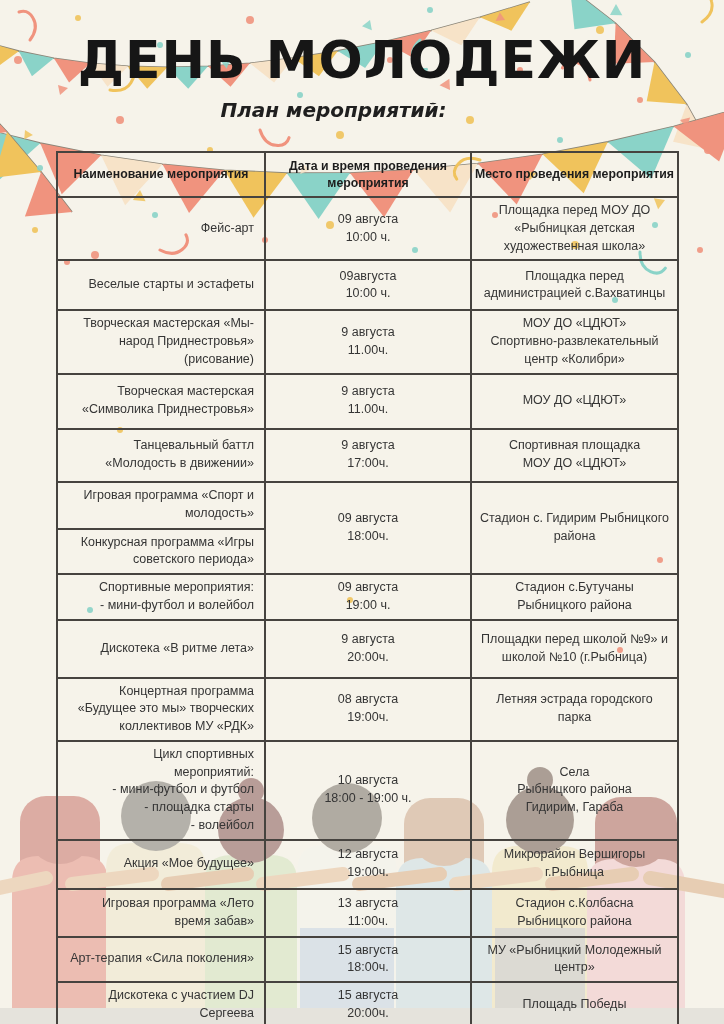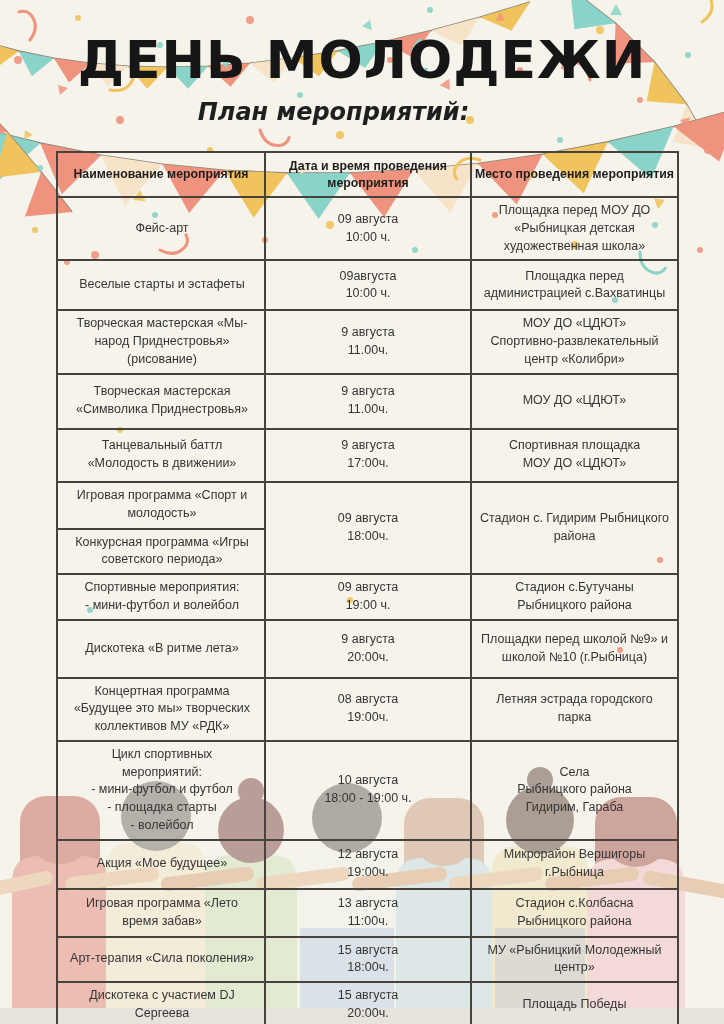--- a/index.html
+++ b/index.html
@@ -13,37 +13,37 @@
   h1.title{
     position:absolute;top:33px;left:0;width:724px;margin:0;
     text-align:center;
     font-family:"DejaVu Sans",sans-serif;font-weight:800;font-size:52px;
     letter-spacing:1px;color:#161616;line-height:1.05;
   }
   .subtitle{
     position:absolute;top:98px;left:0;width:667px;
     text-align:center;
     font-family:"DejaVu Sans",sans-serif;font-style:italic;font-weight:700;
-    font-size:24px;color:#1f1f1f;
+    font-size:20px;color:#1f1f1f;
   }
   table.events{
     position:absolute;left:56px;top:151px;width:621px;
     border-collapse:collapse;table-layout:fixed;background:transparent;
   }
   .events th,.events td{
     border:2px solid #46433f;
     font-size:12.5px;color:#353535;line-height:1.42;
     white-space:pre-line;vertical-align:middle;
     padding:4px 8px;
   }
   .events th{
     font-weight:bold;text-align:center;color:#1d1d1d;
     font-size:12.3px;padding:4px 2px;height:35px;line-height:1.35;
   }
-  .events td.c-name{text-align:center;padding-left:12px;padding-right:10px;border-radius:12px;}
+  .events td.c-name{text-align:right;padding-left:12px;padding-right:10px;border-radius:12px;}
   .events td.c-dt,.events td.c-venue{text-align:center;}
 </style>
 </head>
 <body>
 
 <svg id="decor" width="724" height="1024" viewBox="0 0 724 1024">
     <path d="M-15.0 42.0 L 18.8 51.1 L 53.9 58.2 L 90.4 63.3 L 128.2 66.3 L 167.4 67.3 L 208.0 66.3 L 249.9 63.2 L 293.2 58.1 L 337.8 50.9 L 383.8 41.8 L 431.2 30.5 L 479.9 17.3 L 530.0 2.0" fill="none" stroke="#8a8578" stroke-width="1.6"></path>
     <polygon points="-15,42 18.75739644970414,51.13609467455622 -3.8686129269068106,67.80406425488458" fill="#f0c35c"></polygon>
     <polygon points="18.75739644970414,51.13609467455622 53.875739644970416,58.23668639053254 31.956606368114205,76.25003433770186" fill="#8ad3c8"></polygon>
     <polygon points="53.875739644970416,58.23668639053254 90.35502958579883,63.301775147928986 69.0897473822357,82.56018116918769" fill="#f0937e"></polygon>

